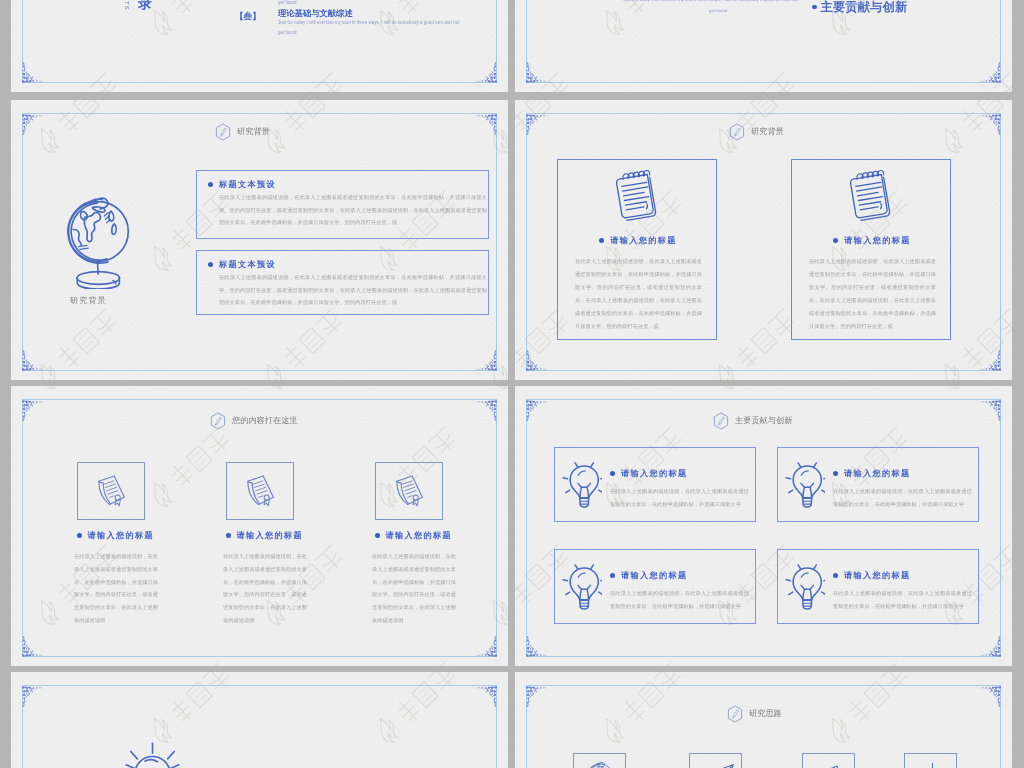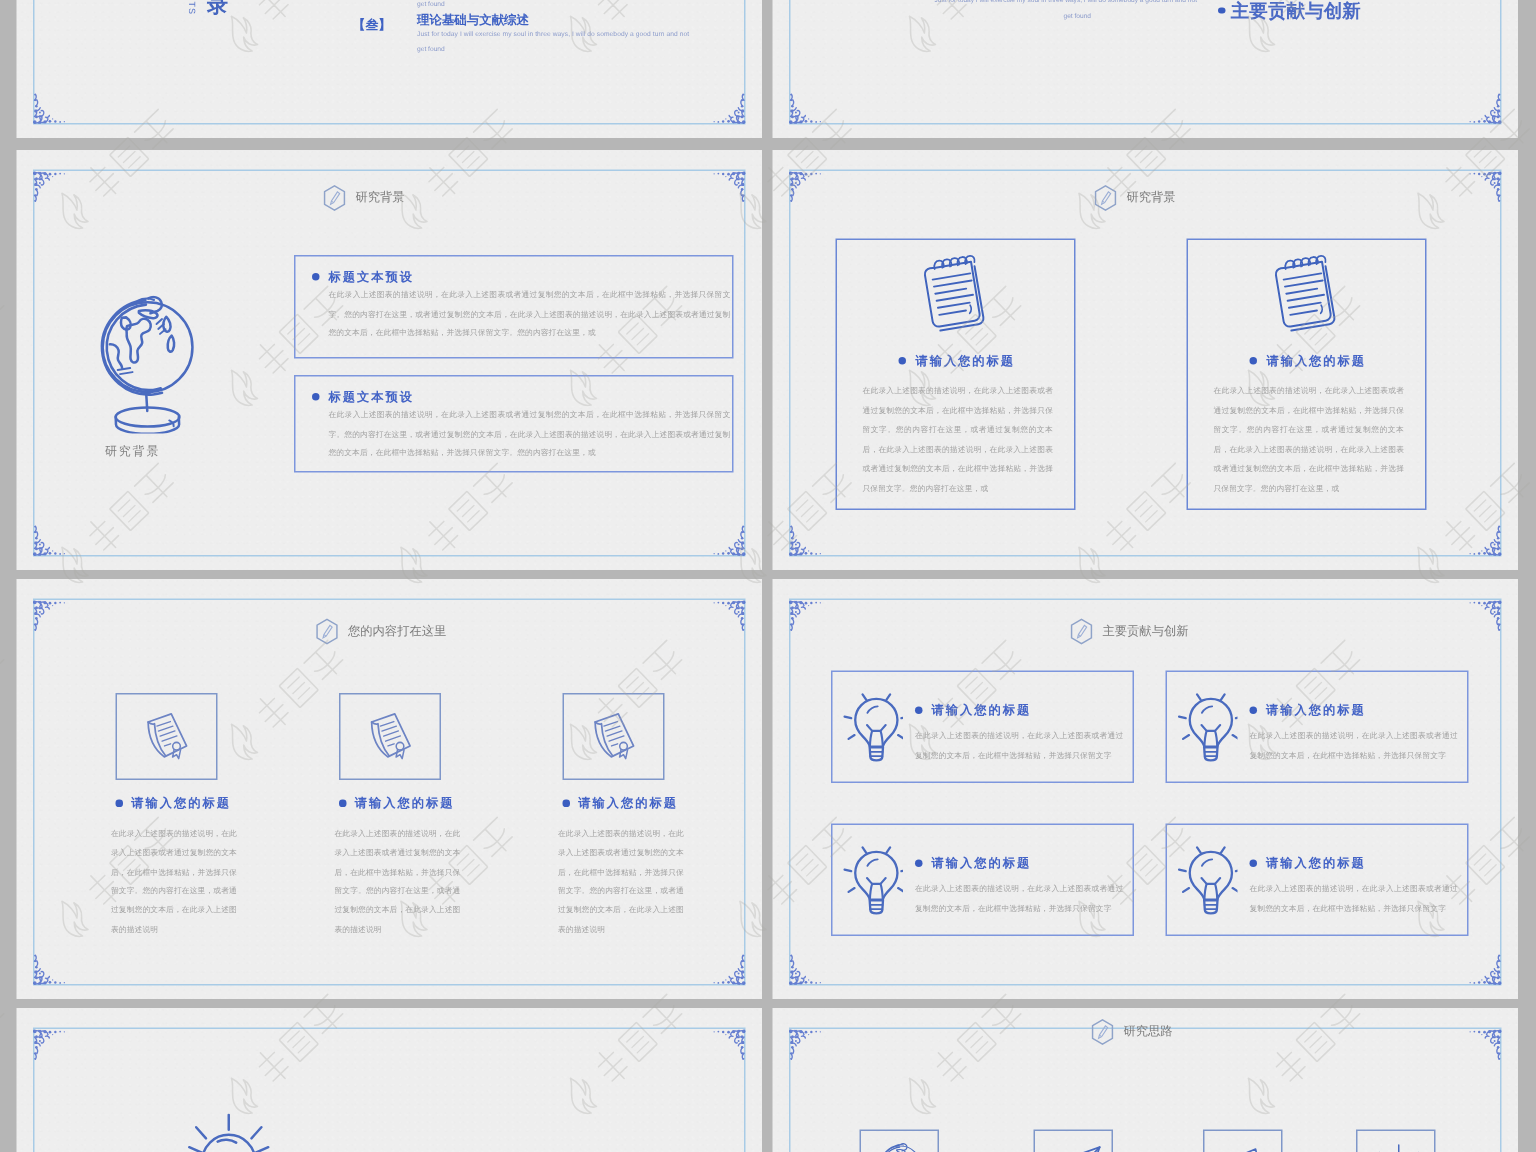--- a/index.html
+++ b/index.html
@@ -1116,21 +1116,21 @@
           <circle cx="7.5" cy="7.4" r="0.8"></circle>
           <circle cx="3.8" cy="10.8" r="0.9"></circle>
           <circle cx="6.6" cy="10.0" r="0.65"></circle>
           <circle cx="4.3" cy="14.2" r="0.8"></circle>
           <circle cx="3.8" cy="18.3" r="0.75"></circle>
           <circle cx="3.3" cy="21.9" r="0.55"></circle>
           <circle cx="11.5" cy="6.1" r="0.5"></circle>
           <circle cx="15.1" cy="5.7" r="0.4"></circle>
         </g>
       </svg>
-      <div class="shead" style="left:212px;top:7px">
+      <div class="shead" style="left:212px;top:33px">
         <svg class="hex" viewBox="0 0 22 24">
           <path d="M11 0.9 L20.1 6.2 L20.1 17.8 L11 23.1 L1.9 17.8 L1.9 6.2 Z" fill="none" stroke="#8fa3c9" stroke-width="1.35"></path>
           <path d="M13.7 6.4 L8.2 14.8 L7.4 17.9 L10.2 16.3 L15.7 7.9 Z" fill="none" stroke="#9cafd6" stroke-width="1.05"></path>
           <path d="M8.2 14.8 L10.2 16.3" fill="none" stroke="#9cafd6" stroke-width="0.95"></path>
         </svg>
         <span class="stitle" style="font-size:8.2px;letter-spacing:0px">研究思路</span>
       </div>
       <div class="bx" style="left:58px;top:81px;width:53px;height:45px;border:1.2px solid #7f97c9">
         <div style="position:absolute;left:11px;top:8px"><svg class="ico" viewBox="9.9 4.3 58.4 95.3" style="width:30px;height:41px">
             <g fill="none" stroke="#4a6bbf" stroke-width="1.75" stroke-linecap="round" stroke-linejoin="round">

